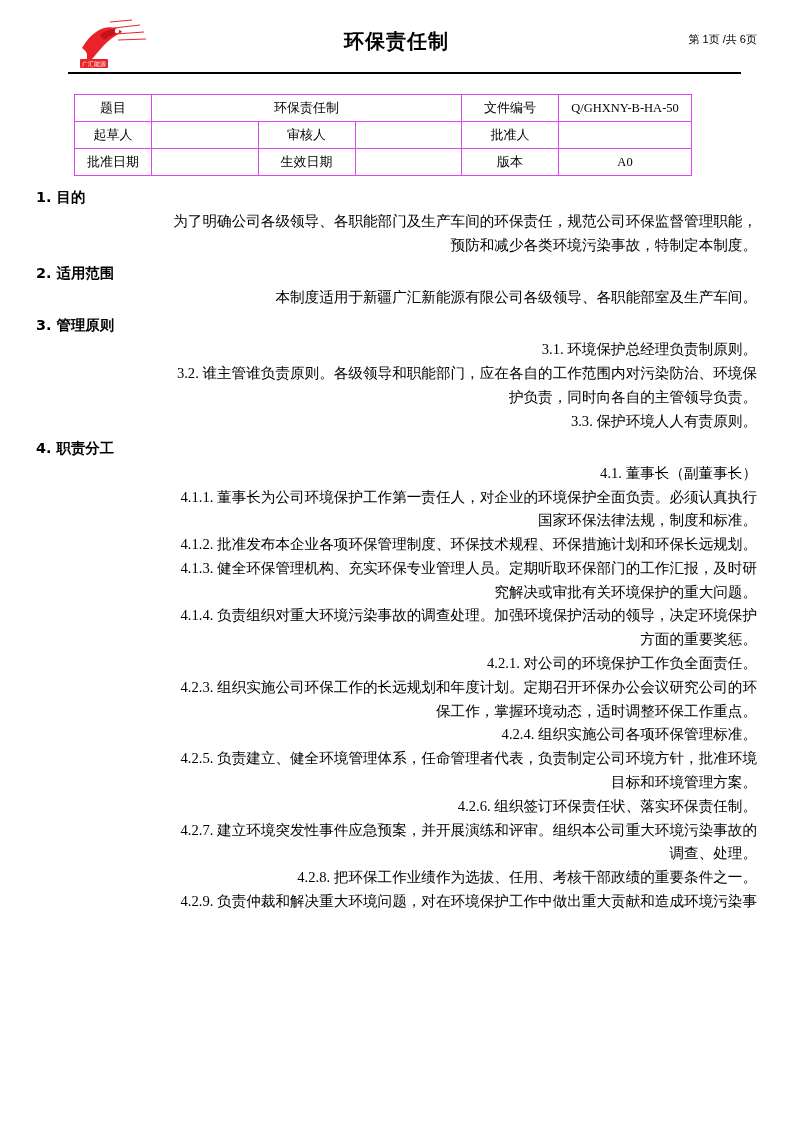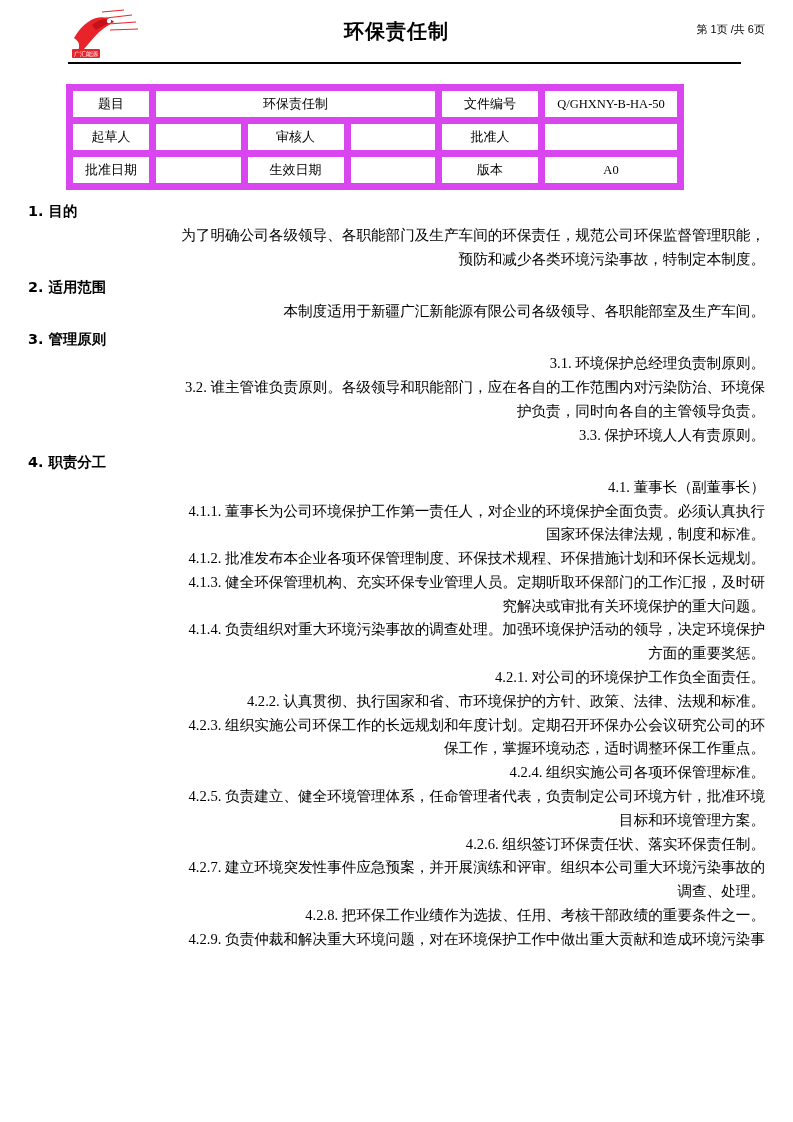--- a/index.html
+++ b/index.html
@@ -13,21 +13,22 @@
     font-family: "Liberation Serif", "DejaVu Serif", serif;
     color: #000000;
     position: relative;
     overflow: hidden;
   }
   .page {
     position: relative;
     width: 793px;
     height: 1036px;
     box-sizing: border-box;
-    padding: 0 28px;
+    padding: 0 36px;
+    margin-top: 10px;
   }
 
   
   .header {
     position: relative;
     height: 62px;
     display: flex;
     align-items: center;
     justify-content: center;
   }
@@ -63,21 +64,21 @@
   
   .info-table {
     margin-top: 22px;
     border-collapse: collapse;
     width: 618px;
     margin-left: 38px;
     font-size: 13px;
     font-family: "Liberation Serif", "DejaVu Serif", serif;
   }
   .info-table td {
-    border: 7px solid #d946ef;
+    border: 1px solid #d946ef;
     height: 24px;
     text-align: center;
     vertical-align: middle;
     padding: 1px 2px;
   }
   .c-label { width: 72px; }
   .c-wide  { width: 196px; }
   .c-mid   { width: 92px; }
   .c-code  { width: 128px; font-family: "Liberation Serif", serif; font-size: 12.5px;}
 
@@ -172,21 +173,20 @@
     <div class="h2">4. 职责分工</div>
     <p class="para">4.1. 董事长（副董事长）</p>
     <p class="para">4.1.1. 董事长为公司环境保护工作第一责任人，对企业的环境保护全面负责。必须认真执行</p>
     <p class="para">国家环保法律法规，制度和标准。</p>
     <p class="para">4.1.2. 批准发布本企业各项环保管理制度、环保技术规程、环保措施计划和环保长远规划。</p>
     <p class="para">4.1.3. 健全环保管理机构、充实环保专业管理人员。定期听取环保部门的工作汇报，及时研</p>
     <p class="para">究解决或审批有关环境保护的重大问题。</p>
     <p class="para">4.1.4. 负责组织对重大环境污染事故的调查处理。加强环境保护活动的领导，决定环境保护</p>
     <p class="para">方面的重要奖惩。</p>
     <p class="para">4.2.1. 对公司的环境保护工作负全面责任。</p>
-    <p class="para">4.2.2. 认真贯彻、执行国家和省、市环境保护的方针、政策、法律、法规和标准。</p>
     <p class="para">4.2.3. 组织实施公司环保工作的长远规划和年度计划。定期召开环保办公会议研究公司的环</p>
     <p class="para">保工作，掌握环境动态，适时调整环保工作重点。</p>
     <p class="para">4.2.4. 组织实施公司各项环保管理标准。</p>
     <p class="para">4.2.5. 负责建立、健全环境管理体系，任命管理者代表，负责制定公司环境方针，批准环境</p>
     <p class="para">目标和环境管理方案。</p>
     <p class="para">4.2.6. 组织签订环保责任状、落实环保责任制。</p>
     <p class="para">4.2.7. 建立环境突发性事件应急预案，并开展演练和评审。组织本公司重大环境污染事故的</p>
     <p class="para">调查、处理。</p>
     <p class="para">4.2.8. 把环保工作业绩作为选拔、任用、考核干部政绩的重要条件之一。</p>
     <p class="para">4.2.9. 负责仲裁和解决重大环境问题，对在环境保护工作中做出重大贡献和造成环境污染事</p>

